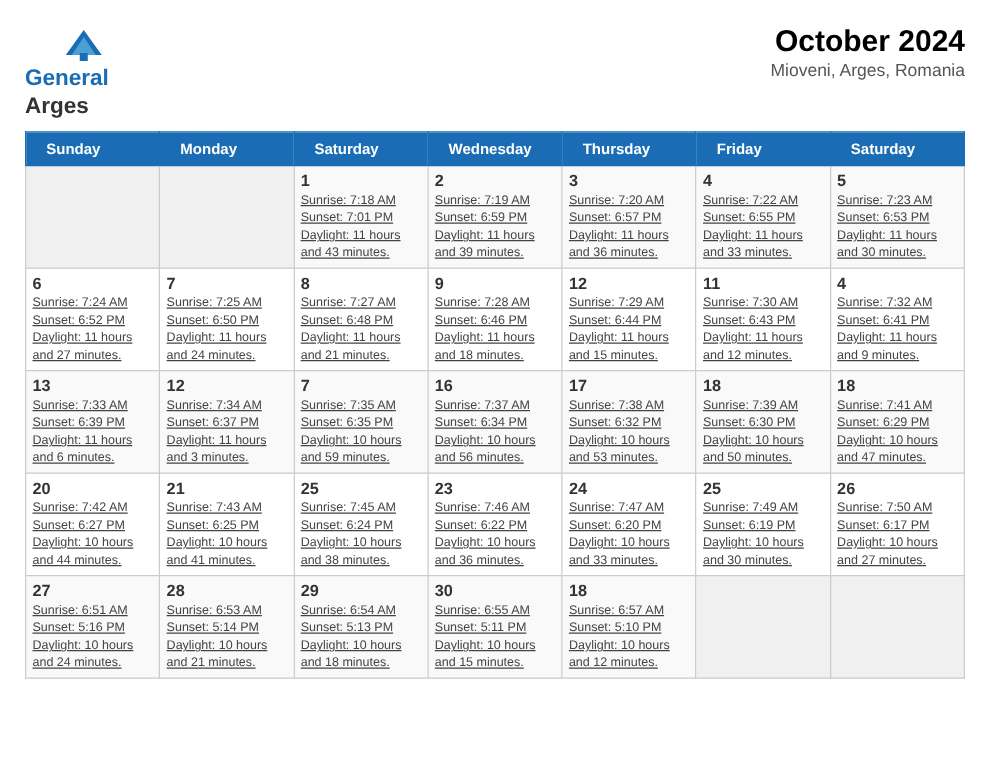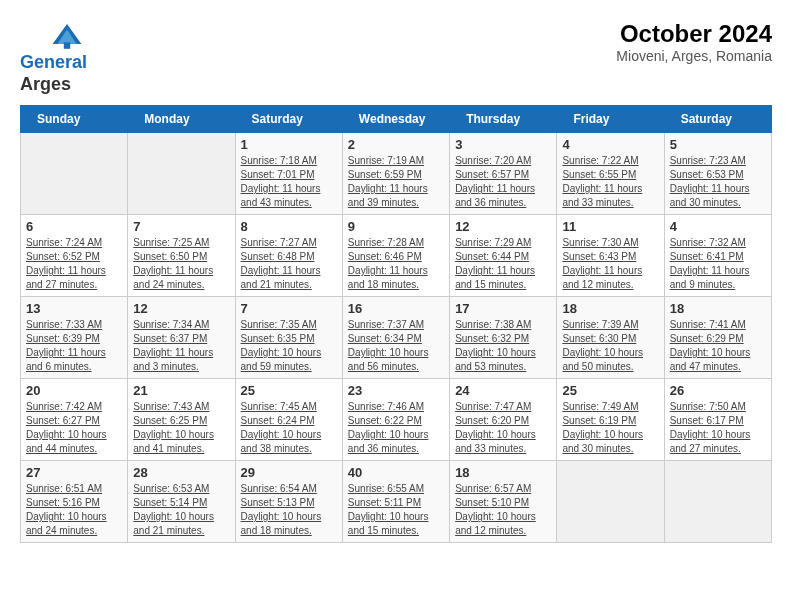--- a/index.html
+++ b/index.html
@@ -250,21 +250,21 @@
         </td>
         <td>
           <span class="day-num">28</span>
           <div class="day-info">Sunrise: 6:53 AM<br>Sunset: 5:14 PM<br>Daylight: 10 hours and 21 minutes.</div>
         </td>
         <td>
           <span class="day-num">29</span>
           <div class="day-info">Sunrise: 6:54 AM<br>Sunset: 5:13 PM<br>Daylight: 10 hours and 18 minutes.</div>
         </td>
         <td>
-          <span class="day-num">40</span>
+          <span class="day-num">30</span>
           <div class="day-info">Sunrise: 6:55 AM<br>Sunset: 5:11 PM<br>Daylight: 10 hours and 15 minutes.</div>
         </td>
         <td>
           <span class="day-num">18</span>
           <div class="day-info">Sunrise: 6:57 AM<br>Sunset: 5:10 PM<br>Daylight: 10 hours and 12 minutes.</div>
         </td>
         <td class="empty-cell"></td>
         <td class="empty-cell"></td>
       </tr>
     </tbody>

